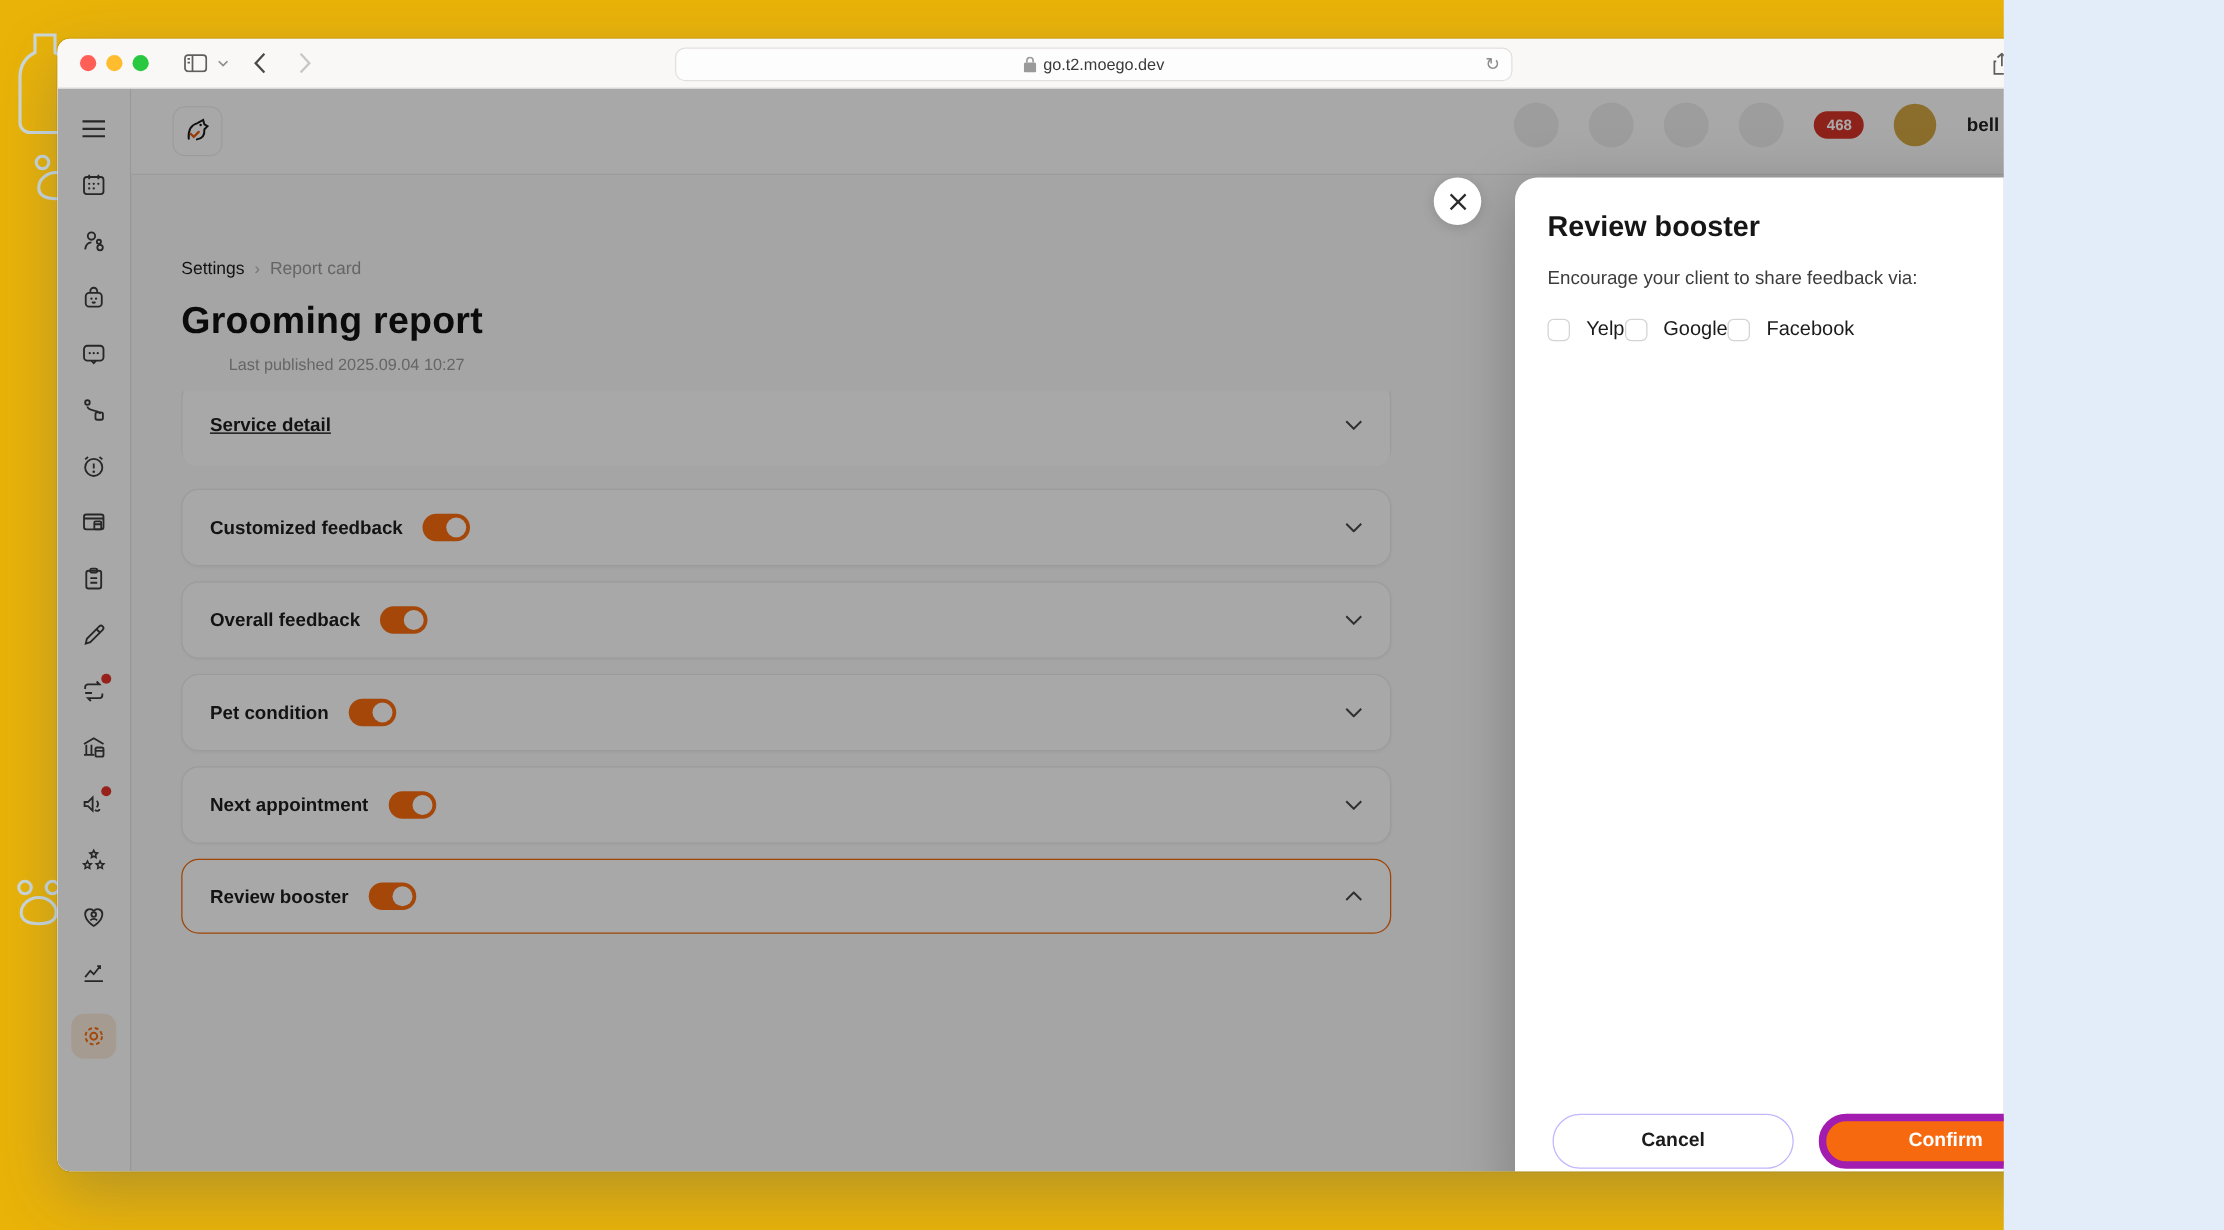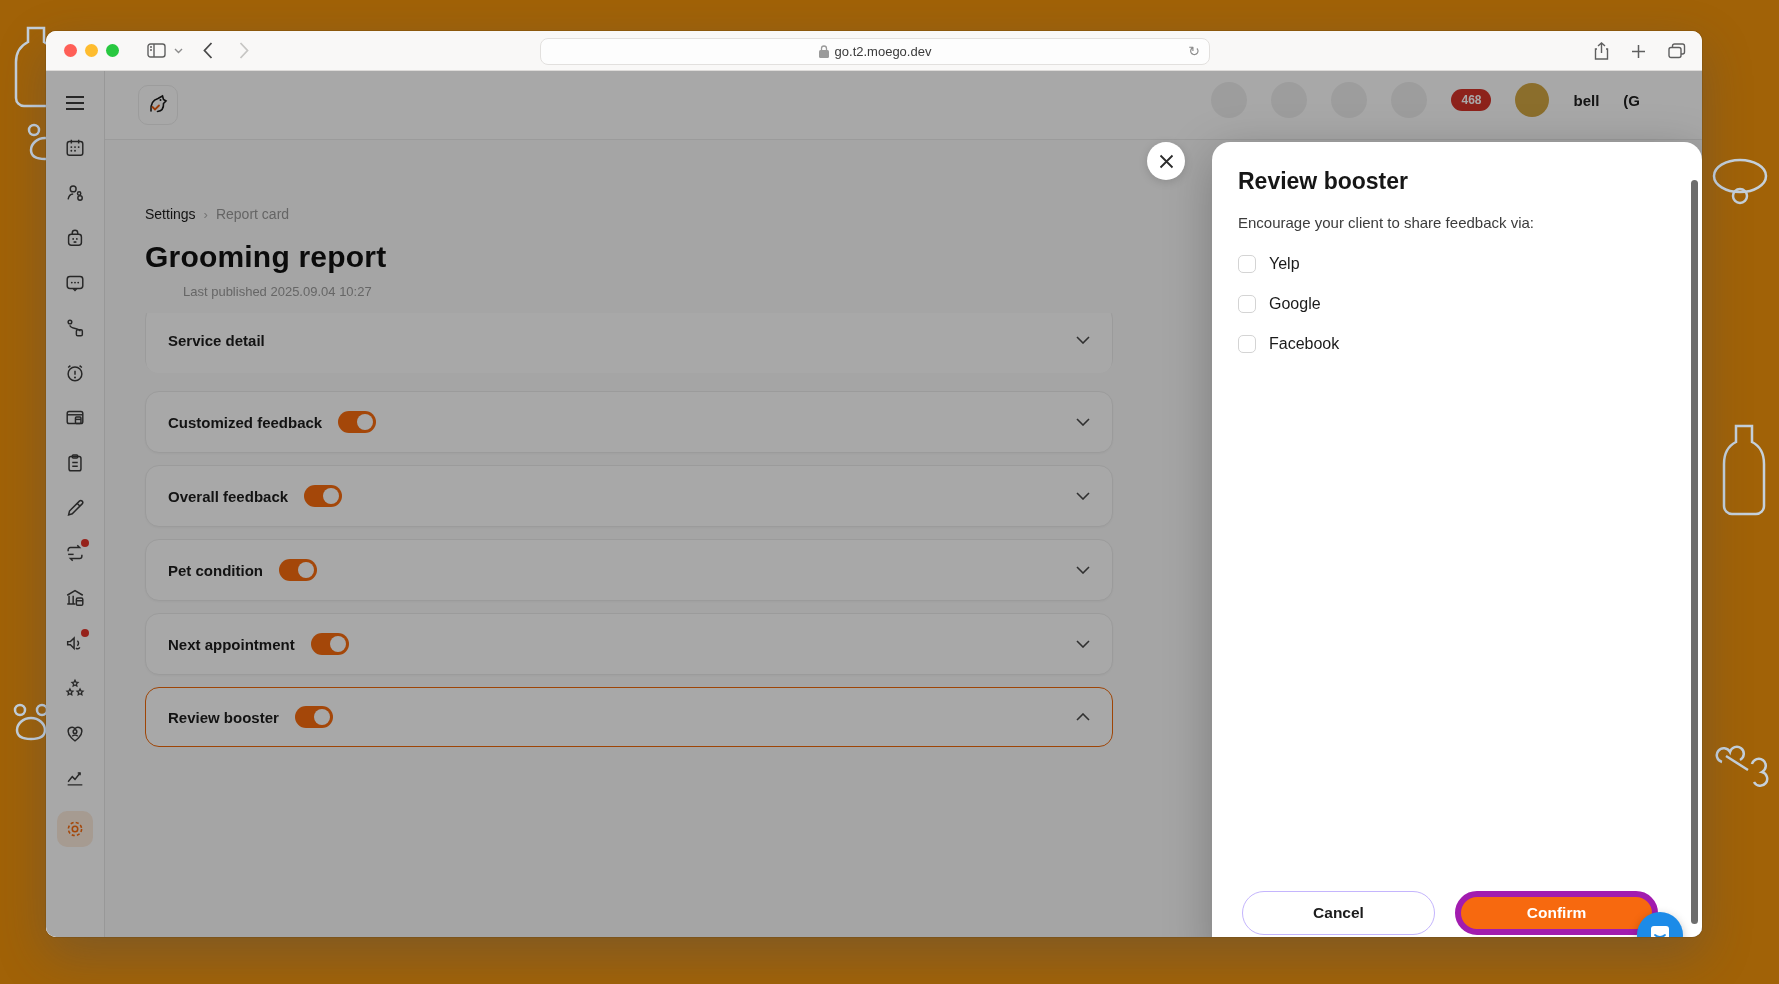--- a/index.html
+++ b/index.html
@@ -1,19 +1,19 @@
 <!DOCTYPE html>
 <html><head>
 <meta charset="utf-8">
 <style>
   * { margin:0; padding:0; box-sizing:border-box; }
   html,body { width:1779px; height:984px; }
   body { font-family:"Liberation Sans","DejaVu Sans",sans-serif; background:#e2edf9; overflow:hidden; }
 
-  .stage { position:relative; width:1779px; height:984px; background:#a16207; overflow:hidden; }
+  .stage { position:relative; width:1603px; height:984px; background:#eab308; overflow:hidden; }
 
   
   .doodle { position:absolute; stroke:#c9ddf2; fill:none; stroke-width:2.5; opacity:.9; }
 
   
   .window { position:absolute; left:46px; top:31px; width:1656px; height:906px;
             background:#fff; border-radius:10px; overflow:hidden;
             box-shadow:0 18px 50px rgba(40,70,120,.28), 0 0 0 1px rgba(0,0,0,.08); }
 
   .toolbar { position:absolute; left:0; top:0; width:100%; height:40px; background:#f9f8f7;
@@ -49,21 +49,21 @@
   
   .content { position:absolute; left:99px; top:109px; width:968px; }
   .crumbs { display:flex; align-items:center; gap:8px; font-size:14px; margin-top:26px; }
   .crumb-a { color:#1c1c1c; }
   .crumb-sep { color:#b3b3b3; font-size:13px; }
   .crumb-b { color:#9a9a9a; }
   .pagetitle { margin-top:18px; font-size:30px; font-weight:800; color:#121212; letter-spacing:.2px; }
   .published { margin-top:10px; font-size:13px; color:#9b9b9b;margin-left:38px; }
 
   .cards { margin-top:14px; }
-  .clip { height:60px; overflow:hidden; border-radius:0 0 14px 14px; }
+  .clip { height:60px; overflow:hidden; border-radius:0 0 14px 14px;text-decoration:underline; }
   .card { height:62px; background:#fff; border:1px solid #ececec; border-radius:14px; display:flex; align-items:center;
           padding:0 22px; box-shadow:0 1px 2px rgba(0,0,0,.03); }
   .clip .card { margin-top:-8px; height:70px; }
   .card + .card, .clip + .card, .card + .bigcard { margin-top:12px; }
   .clip + .card { margin-top:18px; }
   .card-label { font-size:15px; font-weight:700; color:#1d1d1d; }
   .switch { position:relative; width:38px; height:22px; border-radius:11px; background:#f96c0f; margin-left:16px; }
   .switch .knob { position:absolute; right:3px; top:3px; width:16px; height:16px; border-radius:50%; background:#fff; }
   .chev { margin-left:auto; color:#4a4a4a; display:flex; }
 
@@ -81,21 +81,21 @@
   .g-glyph { color:#c9c9c9; font-size:21px; font-weight:800; line-height:1; }
   .pencil { margin-left:24px; color:#4f4f4f; display:flex; }
 
   
   .dim { position:absolute; inset:0; background:rgba(0,0,0,.34); z-index:10; }
 
   .modal { position:absolute; right:0; top:71px; width:490px; height:819px; background:#fff; border-radius:18px;
            z-index:20; box-shadow:0 12px 48px rgba(0,0,0,.25); }
   .m-title { position:absolute; left:26px; top:26px; font-size:23px; font-weight:800; color:#161616; }
   .m-desc { position:absolute; left:26px; top:72px; font-size:15px; color:#3c3c3c; }
-  .m-opts { position:absolute; left:26px; top:102px; display:flex; flex-direction:column; }
+  .m-opts { position:absolute; left:26px; top:102px; display:flex; }
   .opt { display:flex; align-items:center; gap:13px; height:40px; }
   .cbox { width:18px; height:18px; border:1.5px solid #d4d4d4; border-radius:5px; background:#fff; }
   .opt-label { font-size:16px; color:#1b1b1b; }
   .m-footer { position:absolute; left:30px; right:44px; bottom:26px; display:flex; gap:20px; }
   .btn { flex:1; height:44px; border-radius:22px; font-size:15.5px; font-weight:700; display:flex; align-items:center; justify-content:center; }
   .btn-cancel { background:#fff; border:1px solid #c4b5fd; color:#1c1c1c; }
   .btn-confirm { background:#f7690f; border:6px solid #a21caf; color:#fff; }
 
   .closebtn { position:absolute; left:1101px; top:71px; width:38px; height:38px; border-radius:50%; background:#fff; z-index:21;
               display:flex; align-items:center; justify-content:center; color:#2c2c2c; box-shadow:0 2px 10px rgba(0,0,0,.15); }

